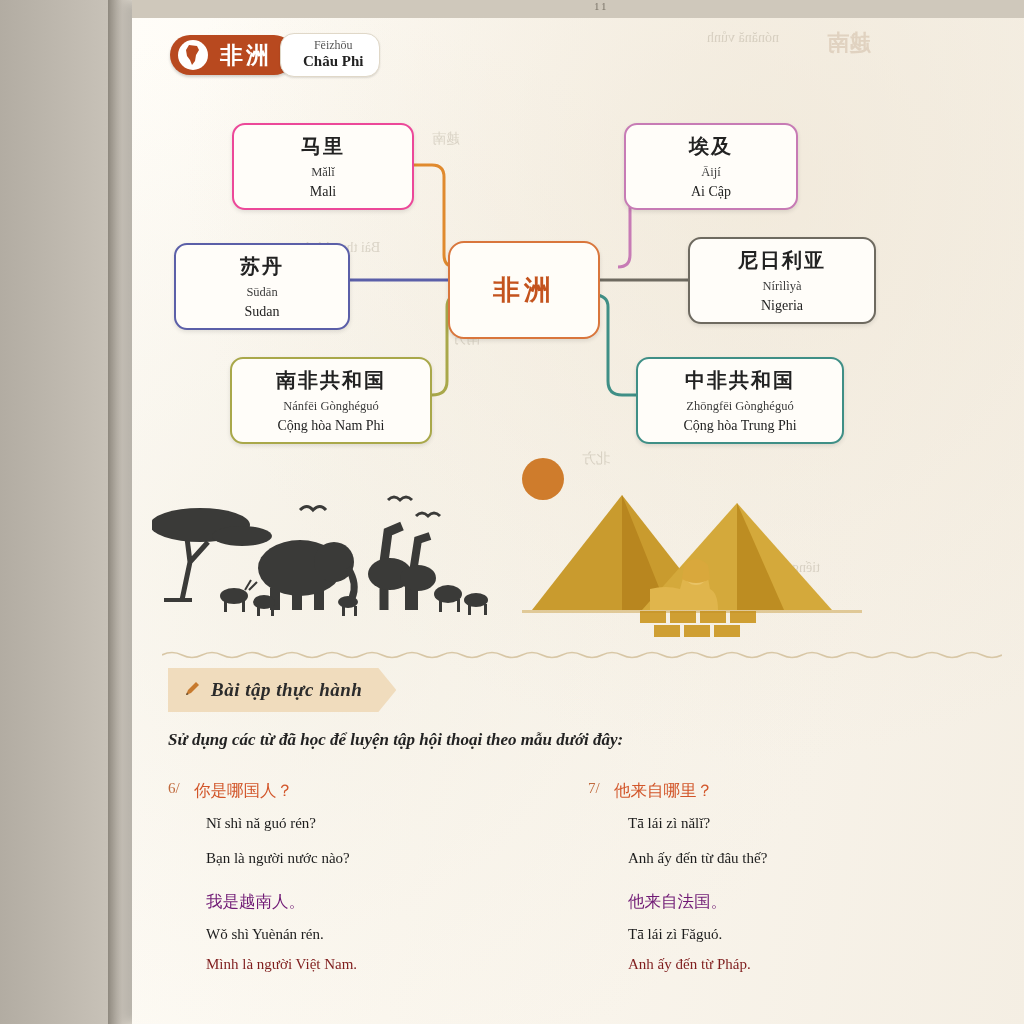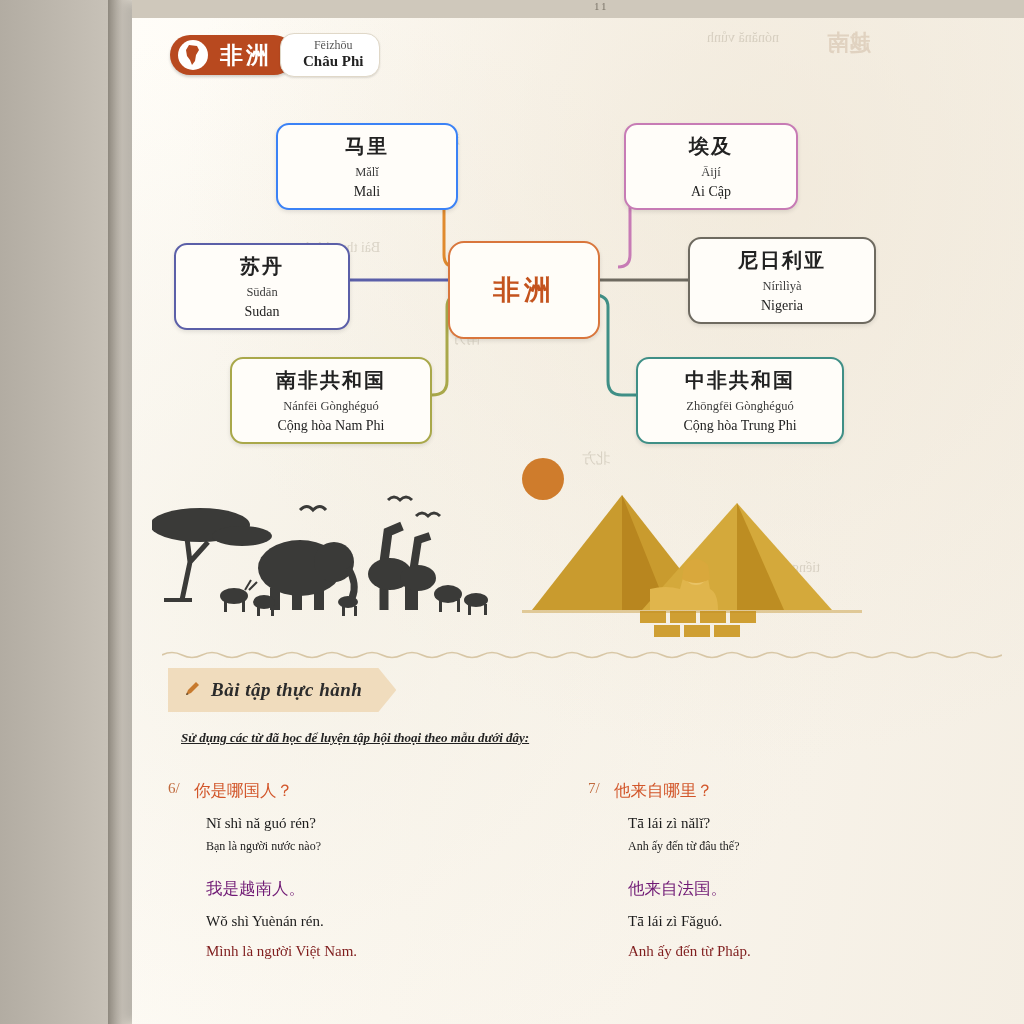--- a/index.html
+++ b/index.html
@@ -98,31 +98,31 @@
   }
   .banner{
     position:absolute;left:36px;top:668px;height:44px;
     display:flex;align-items:center;
     background:#f0dcbd;padding:0 34px 0 16px;
     clip-path:polygon(0 0, calc(100% - 18px) 0, 100% 50%, calc(100% - 18px) 100%, 0 100%);
   }
   .banner .pen{margin-right:10px;font-size:16px;}
   .banner .txt{font-size:19px;font-weight:bold;font-style:italic;color:#2b2b2b;letter-spacing:.5px;}
   .instr{
-    position:absolute;left:49px;top:730px;width:820px;
-    font-size:13px;font-style:italic;font-weight:bold;color:#222;text-decoration:underline;
+    position:absolute;left:36px;top:730px;width:820px;
+    font-size:17px;font-style:italic;font-weight:bold;color:#222;
   }
   .cols{position:absolute;left:36px;top:780px;width:840px;display:flex;}
   .col{width:50%;padding-right:20px;box-sizing:border-box;}
   .qrow{display:flex;}
   .qnum{color:#c06a3d;font-size:15px;width:26px;flex:none;}
   .qbody{flex:1;}
   .q-zh{color:#d2562a;font-size:16.5px;}
   .q-py{font-size:15px;color:#1c1c1c;margin-top:13px;padding-left:12px;}
-  .q-vi{font-size:12px;color:#1c1c1c;margin-top:7px;padding-left:12px;}
+  .q-vi{font-size:15px;color:#1c1c1c;margin-top:18px;padding-left:12px;}
   .a-zh{color:#701a75;font-size:16.5px;margin-top:24px;padding-left:12px;}
   .a-py{font-size:15px;color:#1c1c1c;margin-top:13px;padding-left:12px;}
   .a-vi{font-size:15px;color:#7f1d1d;margin-top:13px;padding-left:12px;}
   .col2 .q-py,.col2 .q-vi,.col2 .a-zh,.col2 .a-py,.col2 .a-vi{padding-left:14px;}
 
   
   .ghost{
     position:absolute;color:rgba(150,140,120,.30);
     font-size:14px;z-index:1;pointer-events:none;
   }
@@ -173,21 +173,21 @@
 
         <path d="M196,185 L316,185" fill="none" stroke="#5b5fa8" stroke-width="3"></path>
 
         <path d="M444,185 L560,185" fill="none" stroke="#6e6a60" stroke-width="3"></path>
 
         <path d="M272,300 L300,300 Q315,300 315,286 L315,212 Q315,200 328,200" fill="none" stroke="#a9a84a" stroke-width="3"></path>
 
         <path d="M508,300 L490,300 Q476,300 476,286 L476,212 Q476,200 462,200" fill="none" stroke="#3f8f86" stroke-width="3"></path>
       </svg>
 
-      <div class="node" style="left:100px;top:28px;width:158px;border:2px solid #3b82f6;margin-left:44px;">
+      <div class="node" style="left:100px;top:28px;width:158px;border:2px solid #ec4899;">
         <div class="zh">马里</div>
         <div class="py">Mǎlǐ</div>
         <div class="vi">Mali</div>
       </div>
 
       <div class="node" style="left:492px;top:28px;width:150px;border:2px solid #c77bb5;">
         <div class="zh">埃及</div>
         <div class="py">Āijí</div>
         <div class="vi">Ai Cập</div>
       </div>

